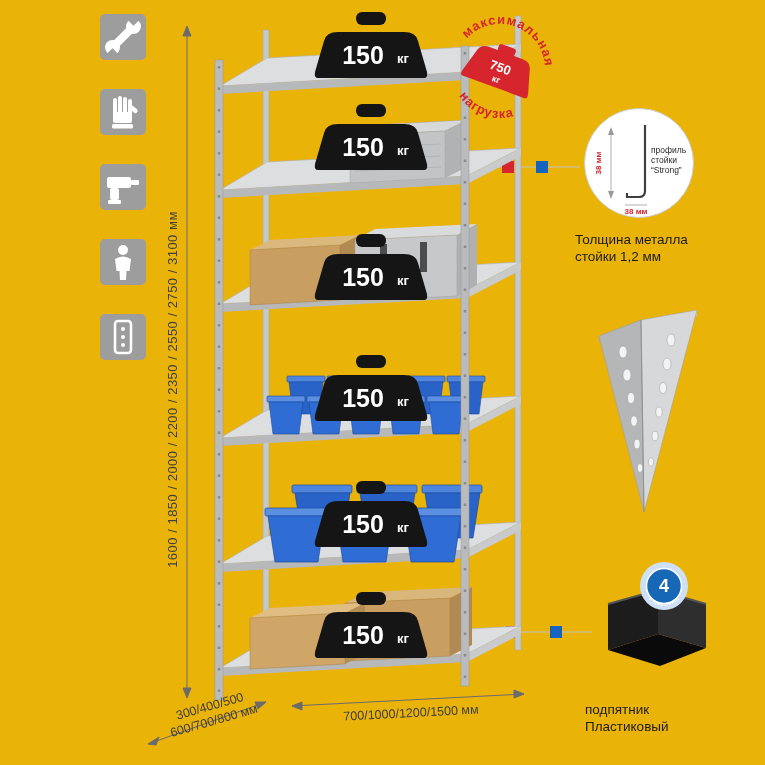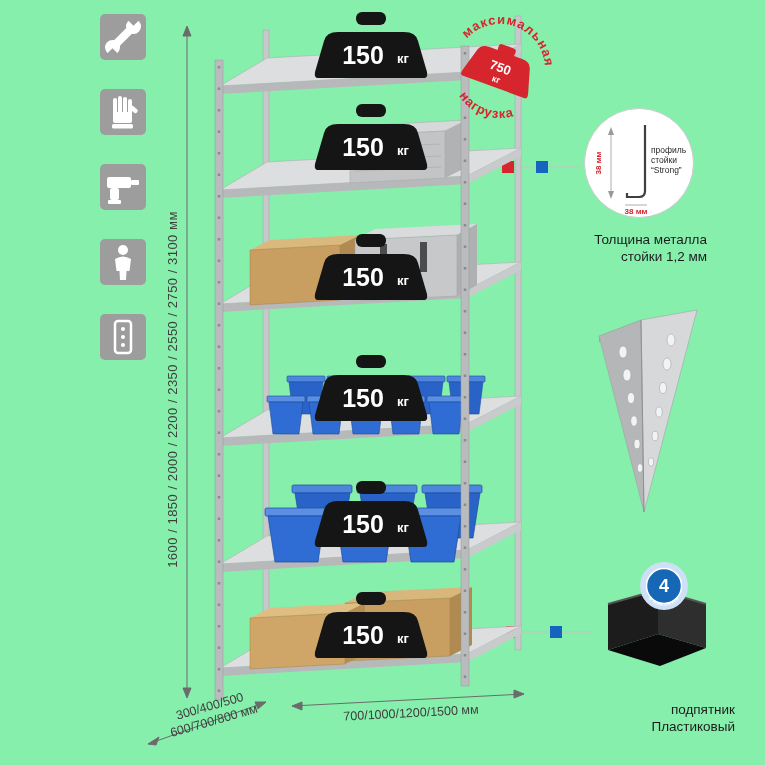--- a/index.html
+++ b/index.html
@@ -1,35 +1,35 @@
 <!DOCTYPE html>
 <html><head>
 <meta charset="utf-8">
 <style>
   html,body{margin:0;padding:0;background:#fff;}
-  .canvas{position:relative;width:765px;height:765px;background:#86efac;overflow:hidden;
+  .canvas{position:relative;width:765px;height:765px;background:#eab308;overflow:hidden;
           font-family:"Liberation Sans",sans-serif;color:#3f3f3f;}
   .icon-box{position:absolute;left:100px;width:46px;height:46px;background:#9d9d9d;
             border-radius:5px;display:flex;align-items:center;justify-content:center;}
   .abs{position:absolute;}
   svg text{font-family:"Liberation Sans",sans-serif;}
   .badge-val{font-weight:bold;font-size:25px;fill:#fff;text-anchor:middle;}
   .badge-unit{font-weight:bold;font-size:13px;fill:#fff;text-anchor:middle;}
   .stamp-arc{font-weight:bold;font-size:13px;fill:#d6252c;letter-spacing:1px;}
   .stamp-val{font-weight:bold;font-size:13px;fill:#fff;text-anchor:middle;}
   .stamp-unit{font-weight:bold;font-size:9px;fill:#fff;text-anchor:middle;}
   .dim-height{position:absolute;left:-158px;top:382px;width:660px;text-align:center;
               transform:rotate(-90deg);font-size:13px;color:#3f3f3f;letter-spacing:.5px;}
   .dim-depth{position:absolute;left:150px;top:699px;width:124px;text-align:center;
              transform:rotate(-16deg);font-size:12.5px;line-height:1.2;color:#3f3f3f;}
   .dim-width{position:absolute;left:305px;top:706px;width:212px;text-align:center;
              transform:rotate(-3deg);font-size:12.5px;color:#3f3f3f;}
   .detail-circle{position:absolute;left:584px;top:108px;width:108px;height:108px;
                  border:1.5px solid #cbcbcb;border-radius:50%;background:#fff;}
-  .caption{position:absolute;text-align:right;font-size:13.5px;line-height:1.25;color:#1c1c1c;}
+  .caption{position:absolute;text-align:left;font-size:13.5px;line-height:1.25;color:#1c1c1c;}
   .cap1{left:575px;top:232px;width:132px;}
   .cap2{left:585px;top:702px;width:150px;}
   .pd-dim{font-size:8px;fill:#d6252c;text-anchor:middle;font-weight:bold;}
   .pd-label{font-size:8.5px;fill:#2a2a2a;}
   .foot-badge-val{font-weight:bold;font-size:18px;fill:#fff;text-anchor:middle;}
   .foot-badge-arc{font-size:5.5px;fill:#fff;letter-spacing:.4px;}
 </style>
 </head>
 <body>
 

